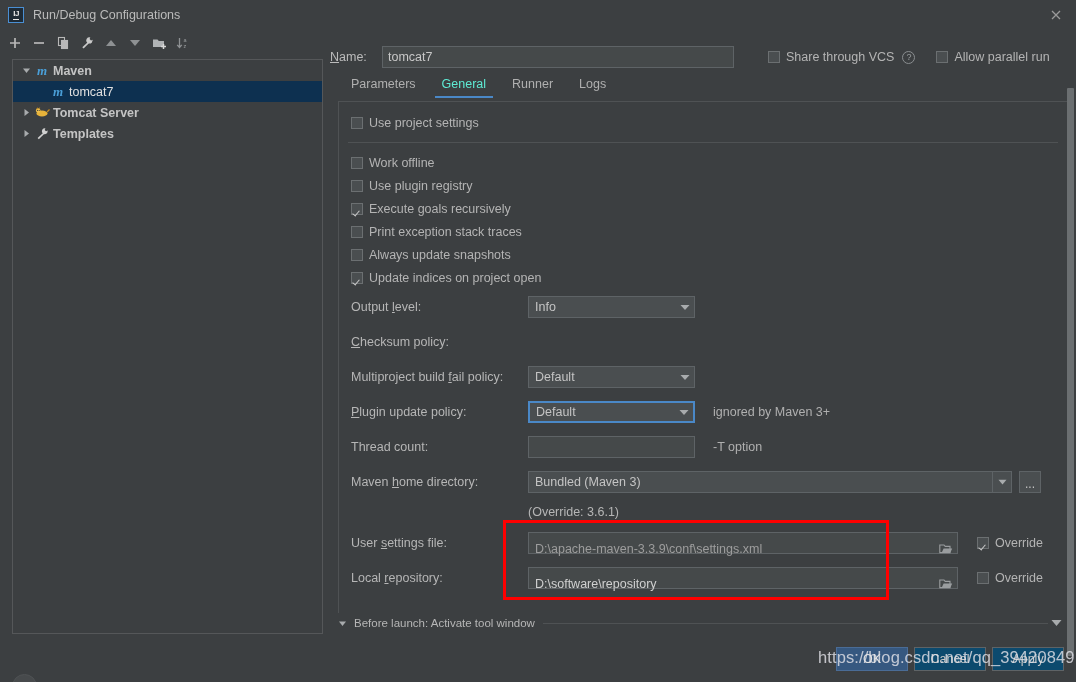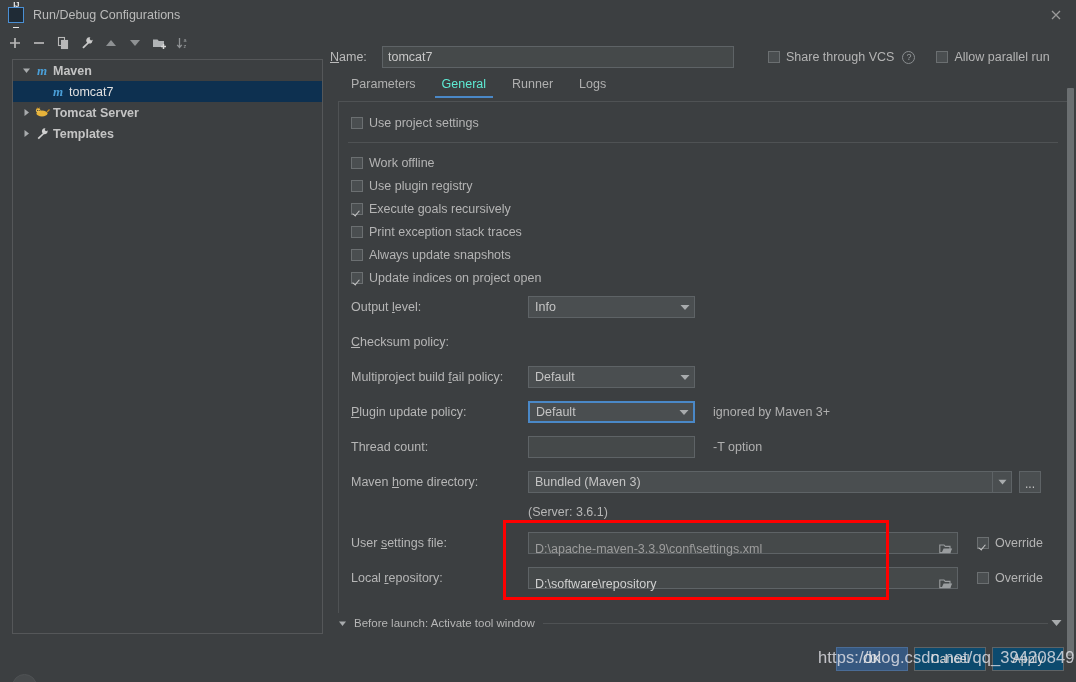--- a/index.html
+++ b/index.html
@@ -28,21 +28,21 @@
     width: 16px; height: 16px;
     border: 1.5px solid #4a8fd4;
     background: #1f2b36;
     margin-right: 9px;
     display: flex; align-items: center; justify-content: center;
     font-size: 8px; font-weight: bold; color: #e8e8e8;
     font-family: "Liberation Sans", sans-serif;
     flex: none;
     line-height: 1;
   }
-  #ij-logo span { display:block; border-bottom: 1.5px solid #e8e8e8; padding-bottom:18px; letter-spacing:-0.5px;}
+  #ij-logo span { display:block; border-bottom: 1.5px solid #e8e8e8; padding-bottom:1px; letter-spacing:-0.5px;}
   #window-title { font-size: 12.5px; color: #bbbbbb; }
   #close-btn {
     position: absolute; right: 12px; top: 7px;
     width: 16px; height: 16px;
     cursor: pointer;
   }
   #close-btn svg { display: block; }
 
   
   #body-wrap { display: flex; height: 653px; }
@@ -603,21 +603,21 @@
           <span class="cval">Bundled (Maven 3)</span>
           <span class="arrow-box">
             <svg width="9" height="6" viewBox="0 0 9 6">
                 <path d="M0.5 0.8 L8.5 0.8 L4.5 5.4 Z" fill="#a8abad"></path>
               </svg>
           </span>
         </div>
         <div class="ellipsis-btn">...</div>
       </div>
 
-      <div id="version-row">(Server: 3.6.1)</div>
+      <div id="version-row">(Override: 3.6.1)</div>
 
       <div class="field-row">
         <div class="field-label">User <u>s</u>ettings file:</div>
         <div class="path-field dim">
           <span class="pval">D:\apache-maven-3.3.9\conf\settings.xml</span>
           <span class="browse-btn">
             <svg width="14" height="12" viewBox="0 0 14 12">
               <path d="M0.8 2 L5 2 L6.2 3.4 L11 3.4 L11 9.6 L0.8 9.6 Z" fill="none" stroke="#9a9d9f" stroke-width="1.1"></path>
               <path d="M2.8 9.6 L4.6 5.6 L13.2 5.6 L11.4 9.6 Z" fill="#9a9d9f"></path>
             </svg>

